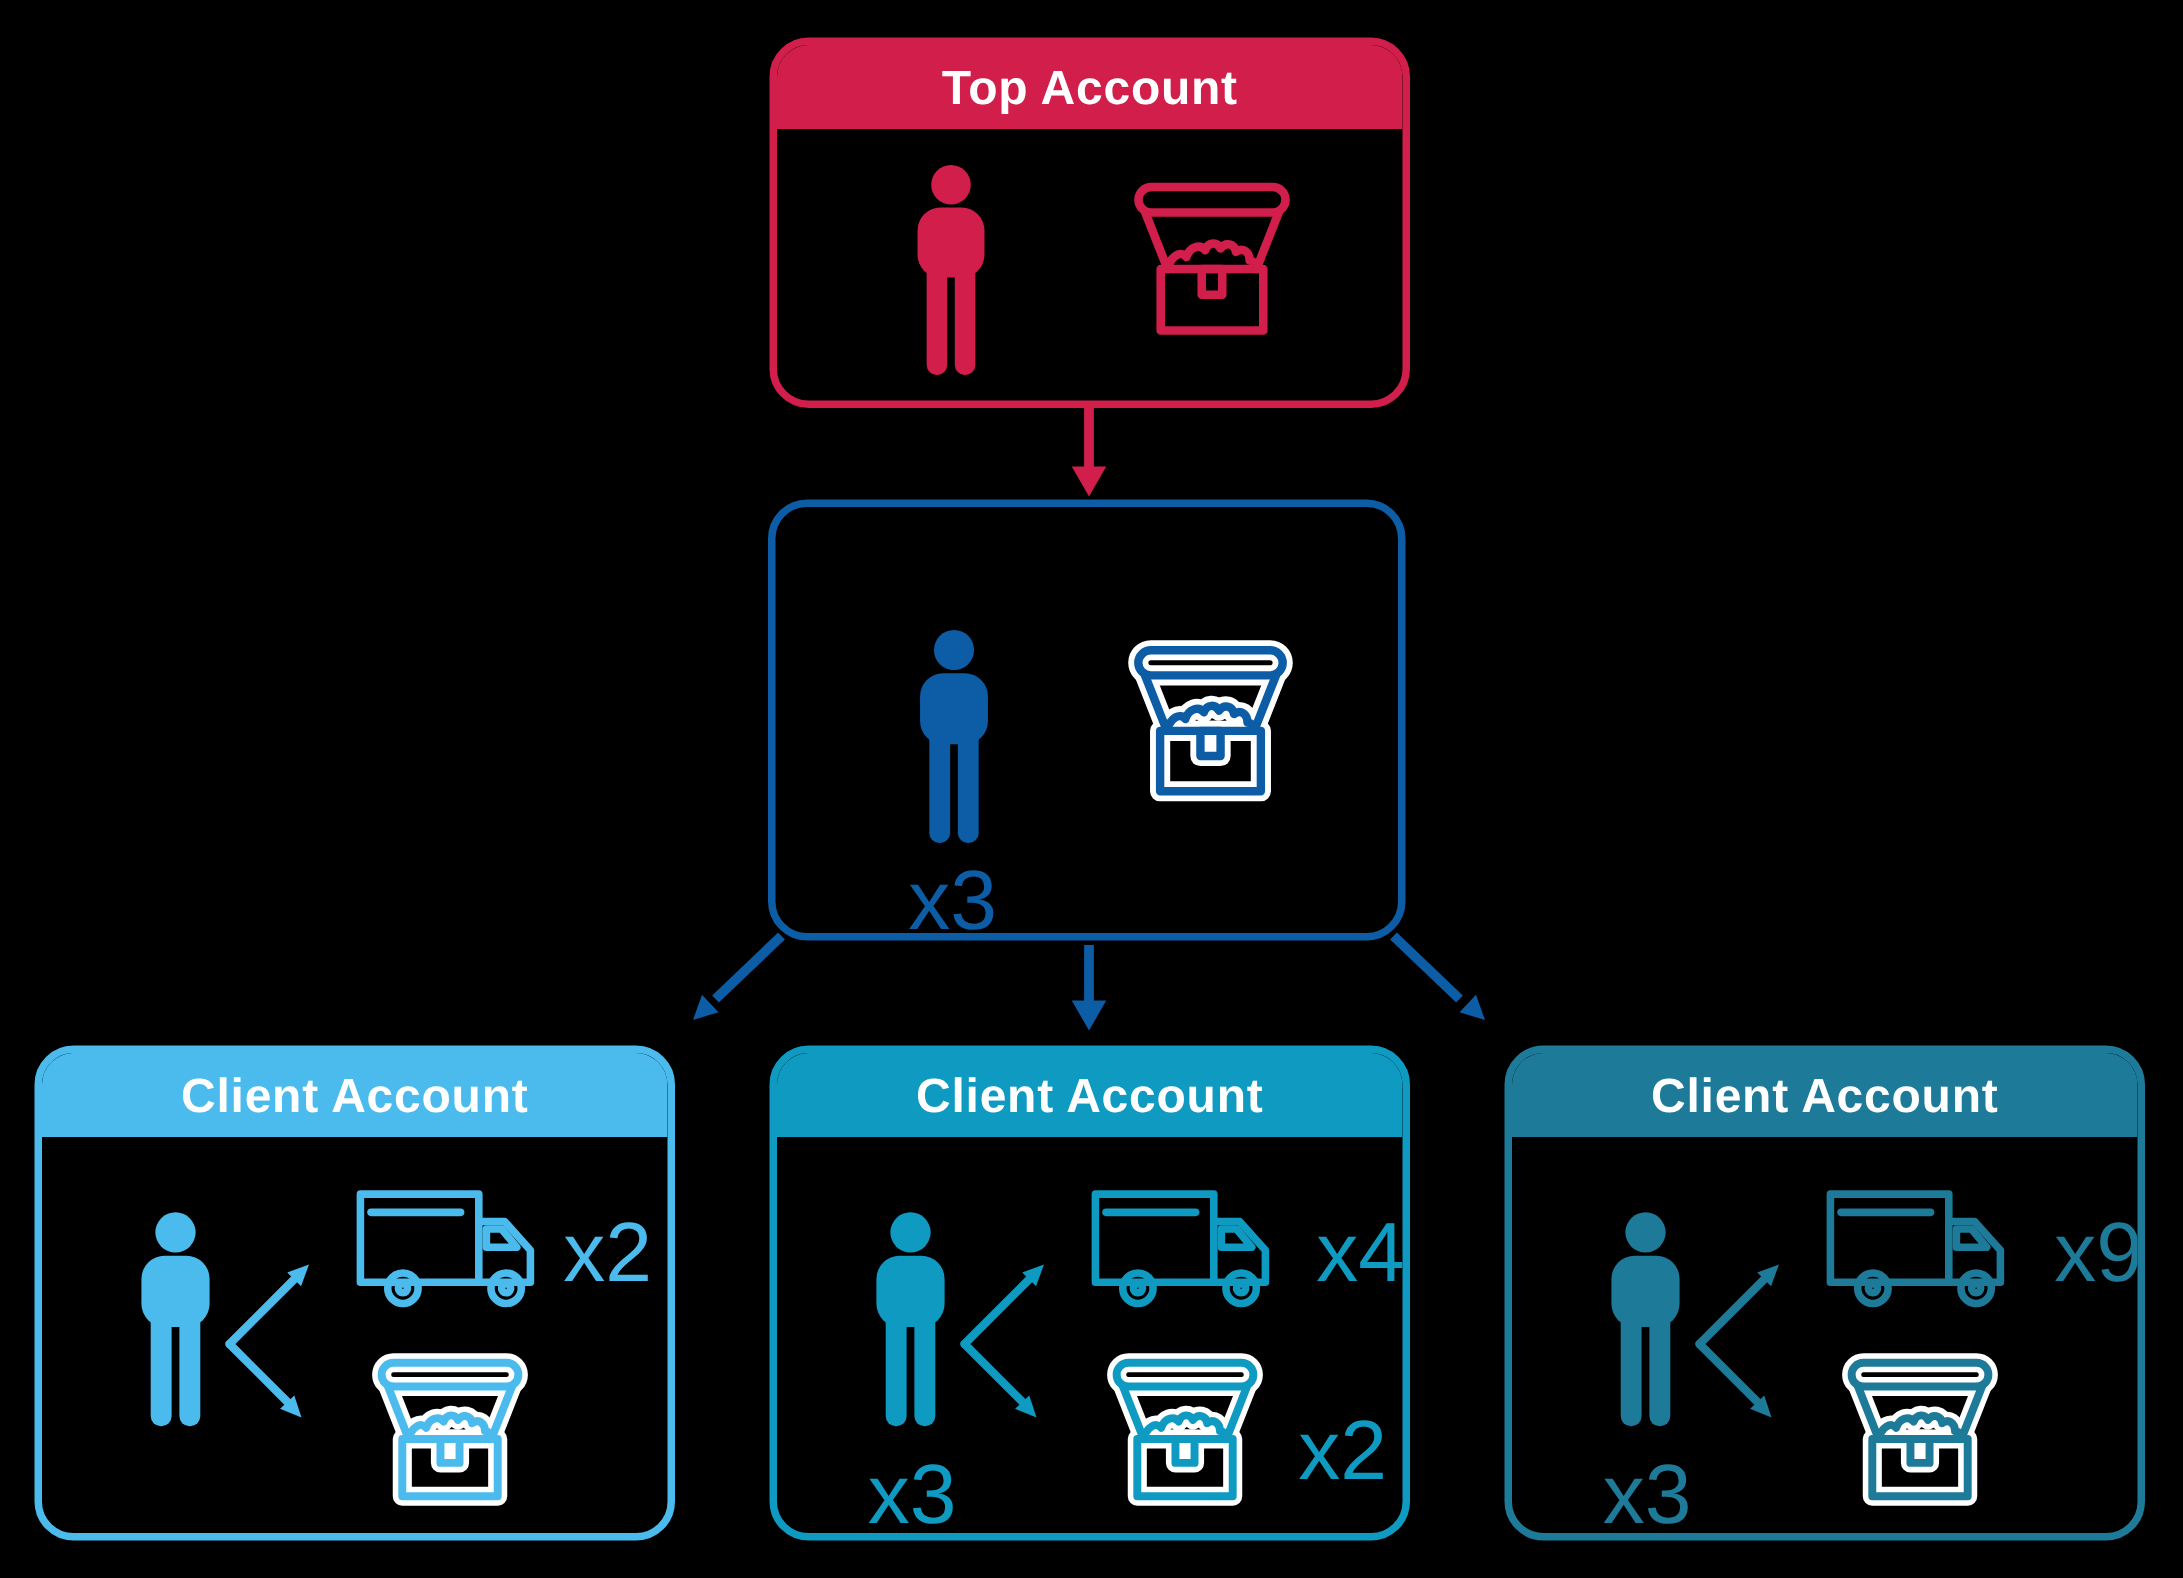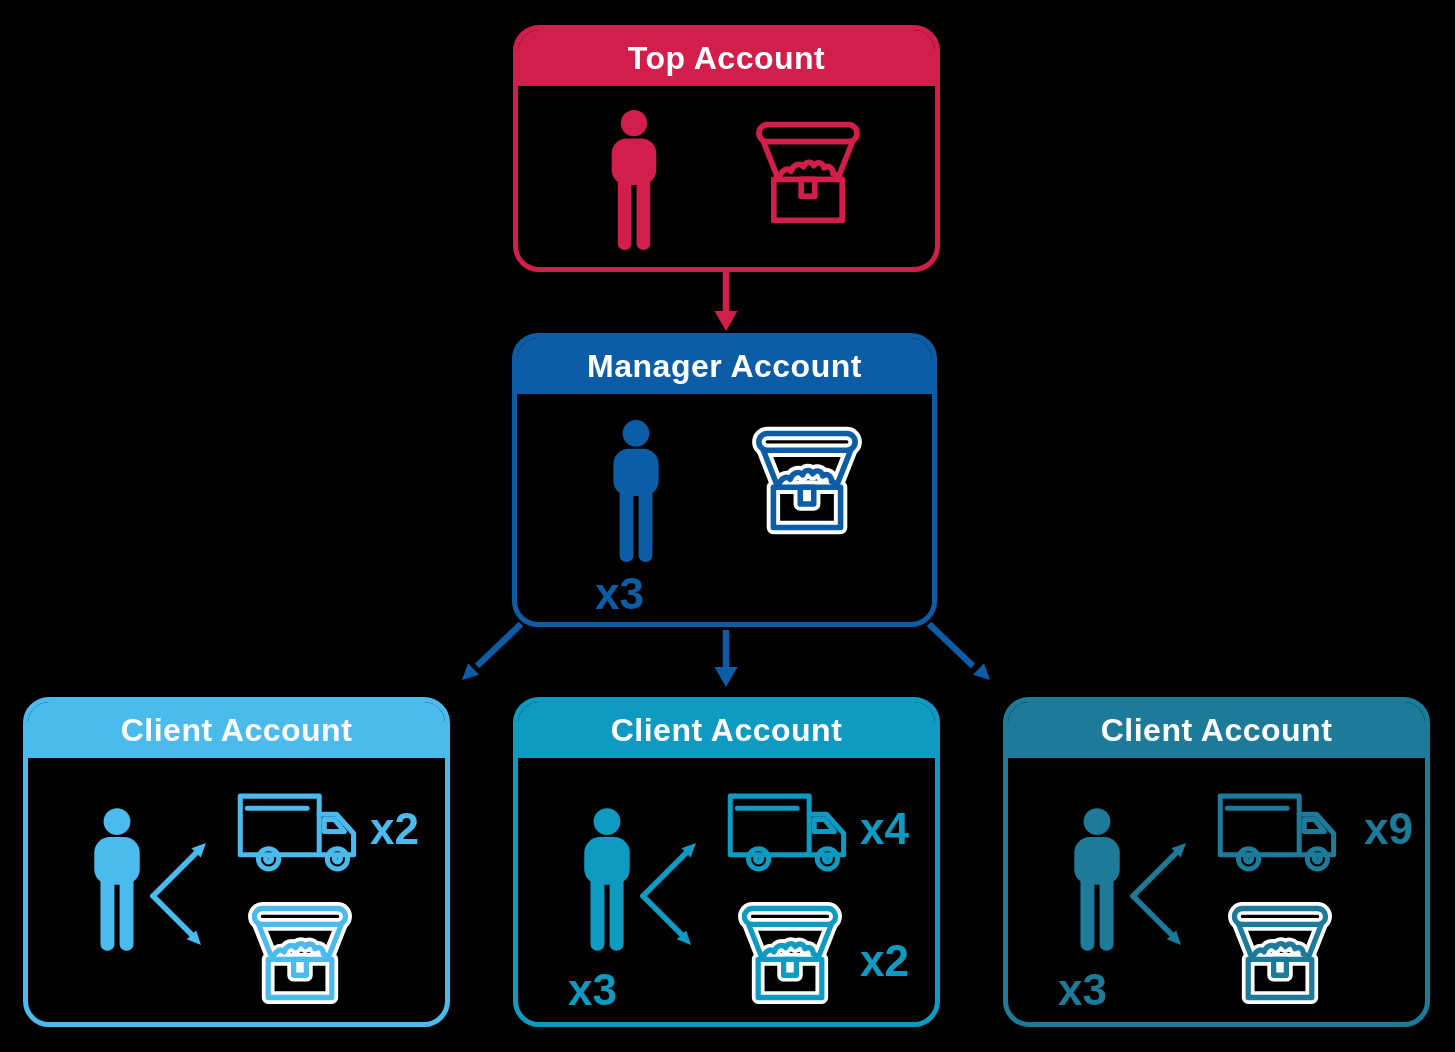--- a/index.html
+++ b/index.html
@@ -21,21 +21,21 @@
   .card.manager { --c: var(--blue);      left:512px; top:333px; width:425px; height:294px; }
   .card.c1      { --c: var(--lightblue); left:23px;  top:697px; width:427px; height:330px; }
   .card.c2      { --c: var(--teal);      left:513px; top:697px; width:427px; height:330px; }
   .card.c3      { --c: var(--darkteal);  left:1003px;top:697px; width:427px; height:330px; }
 
   .icon { position:absolute; overflow:visible; }
   .icon-fill use { fill:currentColor; stroke:none; }
   .icon-stroke use { fill:none; stroke:currentColor; stroke-width:5; stroke-linejoin:round; stroke-linecap:round; }
   .icon-stroke use.casing { stroke:#fff; stroke-width:12; }
 
-  .count { position:absolute; color:var(--c); font-weight:bold; font-size:44px; line-height:1; }
+  .count { position:absolute; color:var(--c); font-weight:normal; font-size:56px; line-height:1; text-align:center; }
 
   .branch { position:absolute; overflow:visible; }
   .branch line { stroke:currentColor; stroke-width:5.5; stroke-linecap:round; }
   .branch polygon { fill:currentColor; }
 
   .connectors { position:absolute; left:0; top:0; pointer-events:none; }
   .connectors .red-line  { stroke:var(--red);  stroke-width:6.5; }
   .connectors .red-head  { fill:var(--red); }
   .connectors .blue-line { stroke:var(--blue); stroke-width:6.5; }
   .connectors .blue-head { fill:var(--blue); }
@@ -81,23 +81,20 @@
     </div>
     <svg class="icon icon-fill" style="left:85px;top:80px;width:62px;height:142px" viewBox="0 0 60 140">
         <use href="#person-shape"></use>
       </svg>
     <svg class="icon icon-stroke" style="left:233px;top:90px;width:114px;height:105px" viewBox="0 0 100 92">
         <use href="#chest-shape"></use>
       </svg>
   </div>
 
   <div class="card manager">
-    <div class="header">
-      <span>Manager Account</span>
-    </div>
     <svg class="icon icon-fill" style="left:88px;top:82px;width:62px;height:144px" viewBox="0 0 60 140">
         <use href="#person-shape"></use>
       </svg>
     <div class="count" style="left:78px;top:234px;width:80px">x3</div>
     <svg class="icon icon-stroke" style="left:234px;top:91px;width:112px;height:103px" viewBox="0 0 100 92">
         <use class="casing" href="#chest-shape"></use>
         <use href="#chest-shape"></use>
       </svg>
   </div>
 
@@ -134,21 +131,21 @@
     <div class="count" style="left:50px;top:266px;width:80px">x3</div>
     <svg class="branch" style="left:114px;top:128px;width:105px;height:130px" viewBox="0 0 105 130">
       <line x1="11" y1="66" x2="54" y2="23"></line>
         <polygon points="64,13 58.7,27.5 49.5,18.3"></polygon>
       <line x1="11" y1="66" x2="50" y2="105"></line>
         <polygon points="59,115 54.2,100.4 44.7,109.2"></polygon>
     </svg>
     <svg class="icon icon-stroke" style="left:208px;top:86px;width:132px;height:85px" viewBox="0 0 130 84">
         <use href="#truck-shape"></use>
       </svg>
-    <div class="count" style="left:342px;top:105px;width:70px">x4</div>
+    <div class="count" style="left:354px;top:105px;width:70px">x4</div>
     <svg class="icon icon-stroke" style="left:219px;top:198px;width:106px;height:106px" viewBox="0 0 100 92">
         <use class="casing" href="#chest-shape"></use>
         <use href="#chest-shape"></use>
       </svg>
     <div class="count" style="left:342px;top:237px;width:70px">x2</div>
   </div>
 
   <div class="card c3">
     <div class="header">
       <span>Client Account</span>

